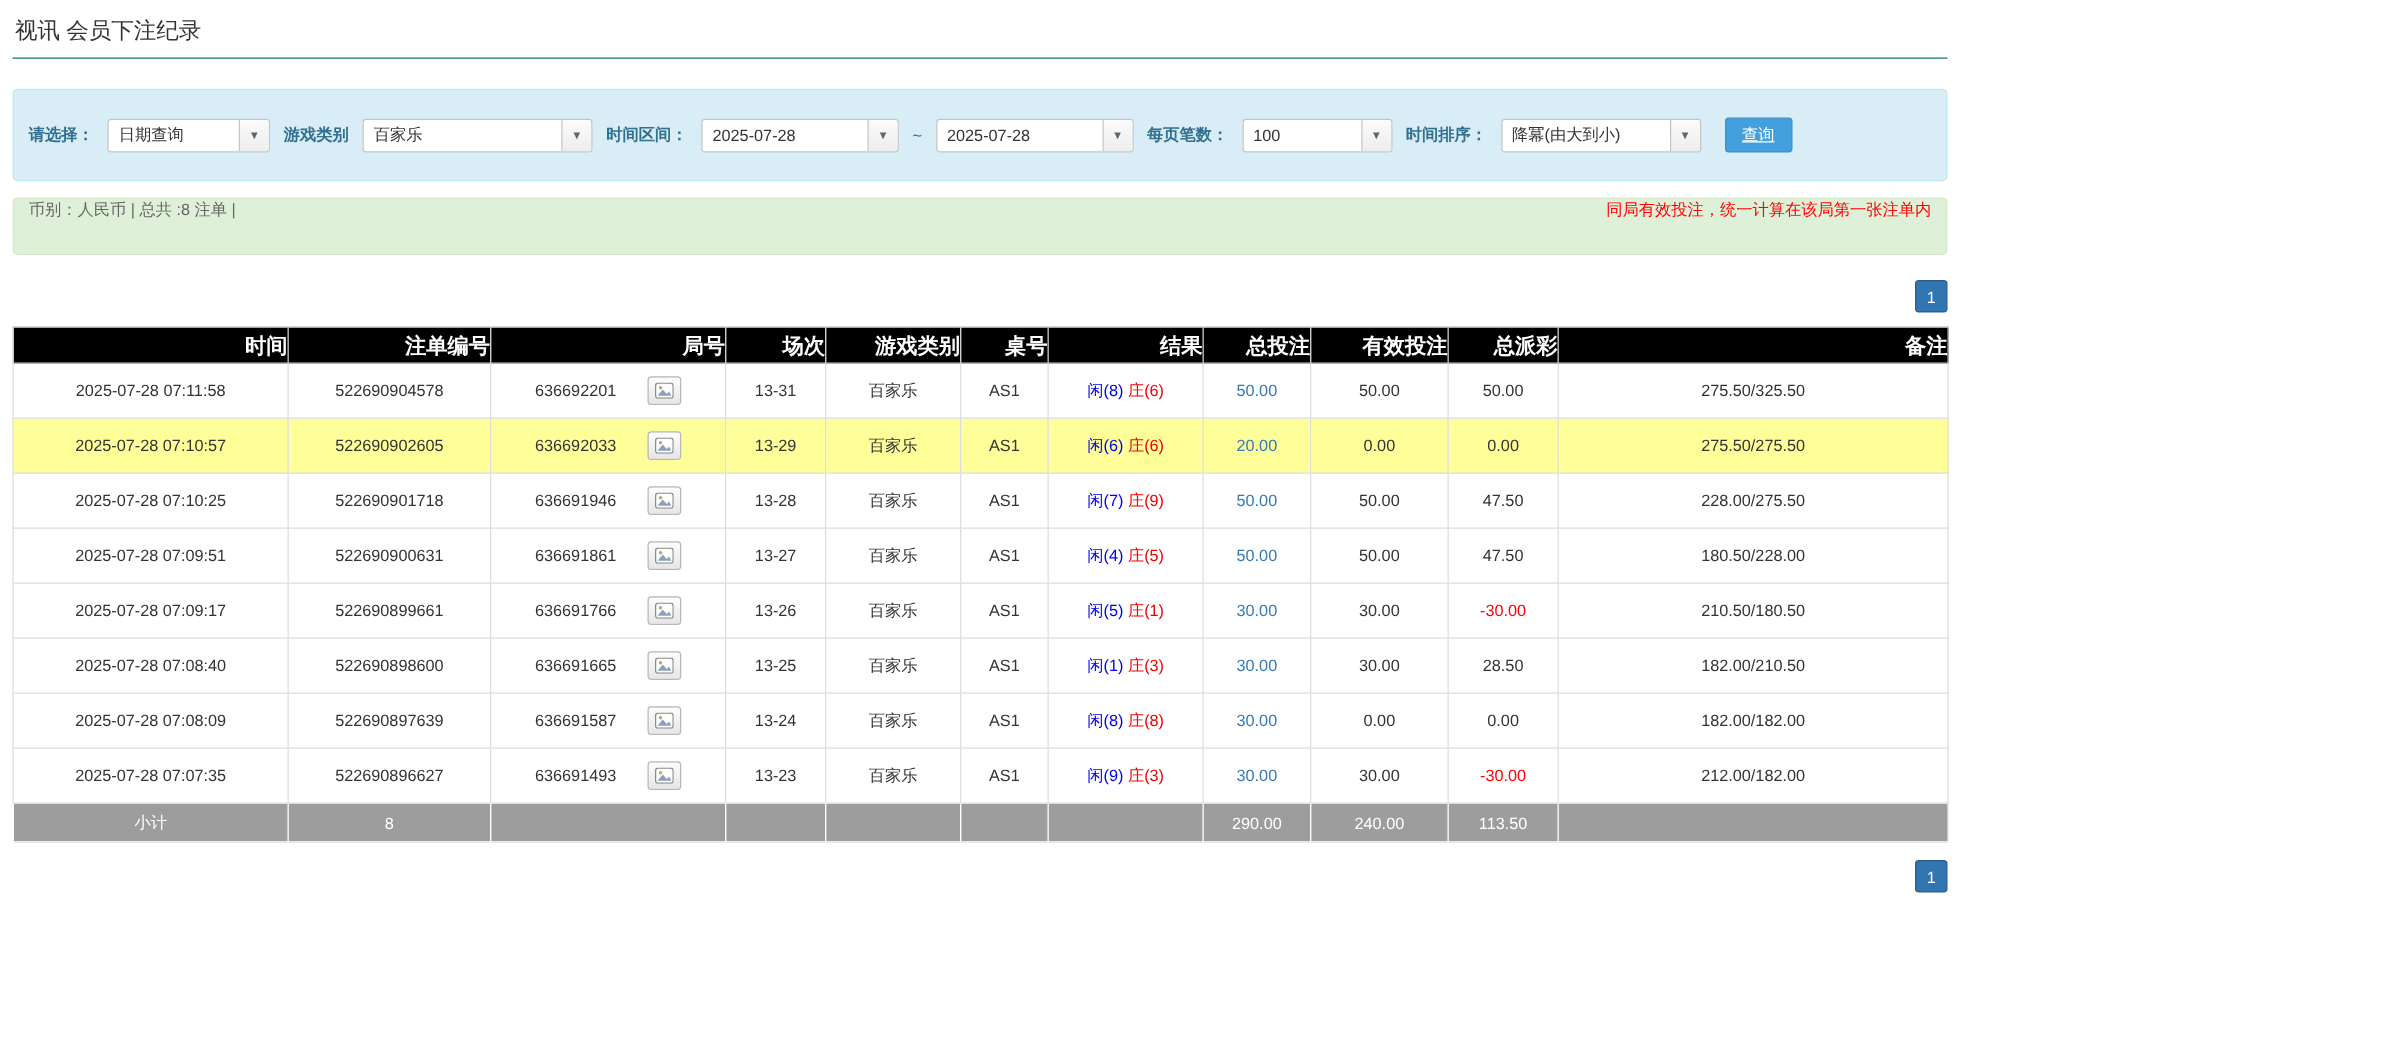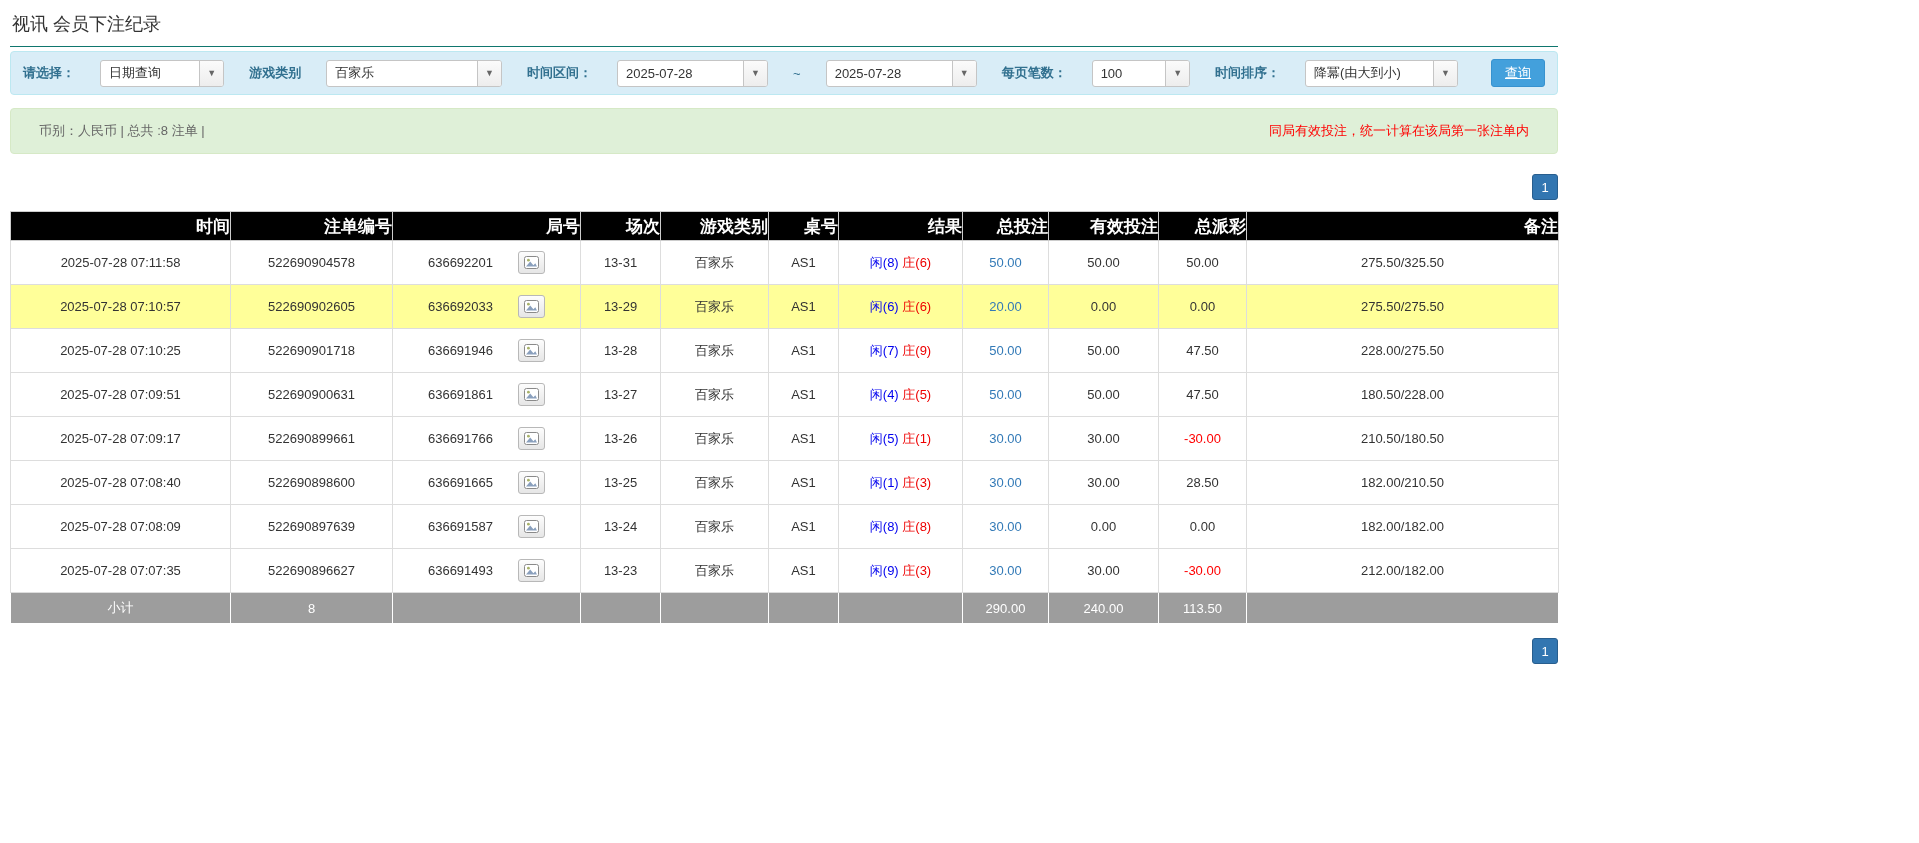--- a/index.html
+++ b/index.html
@@ -10,28 +10,28 @@
     color: #333;
     width: 1919px;
     min-height: 843px;
   }
   .page { width: 1548px; margin-left: 10px; padding-top: 10px; }
 
   .page-header { padding: 2px 2px 10px 2px; border-bottom: 1px solid #0f766e; }
   .page-title { font-size: 18px; font-weight: 500; color: #333; }
 
   .filter-bar {
-    margin-top: 4px;
+    margin-top: 24px;
     background: #d9edf7;
     border: 1px solid #bce8f1;
     border-radius: 4px;
-    padding: 7px 12px;
+    padding: 22px 12px;
     display: flex;
     align-items: center;
-    gap: 25px;
+    gap: 11px;
     white-space: nowrap;
   }
   .filter-label { color: #31708f; font-weight: bold; font-size: 13px; }
   .combo {
     background: #fff;
     border: 1px solid #c5c5c5;
     border-radius: 3px;
     height: 27px;
     display: inline-flex;
     align-items: center;
@@ -42,21 +42,21 @@
   .combo-arrow {
     width: 24px; align-self: stretch;
     border-left: 1px solid #c5c5c5;
     background: linear-gradient(#fbfbfb, #ededed);
     display: flex; align-items: center; justify-content: center;
     color: #666; font-size: 9px;
   }
   .w130 { width: 130px; justify-content: space-between; }
   .w184 { width: 184px; }
   .w158 { width: 158px; }
-  .w103 { width: 103px; }
+  .w103 { width: 120px; }
   .w160 { width: 160px; }
   .tilde { color: #31708f; }
   .search-btn {
     margin-left: 8px;
     background: #43a0dc;
     border: 1px solid #3792cf;
     color: #fff;
     font-size: 13px;
     height: 28px;
     padding: 0 13px;
@@ -64,24 +64,24 @@
     cursor: pointer;
     font-family: inherit;
     text-decoration: underline;
   }
 
   .summary-bar {
     margin-top: 13px;
     background: #dff0d8;
     border: 1px solid #d6e9c6;
     border-radius: 4px;
-    padding: 0 28px;
+    padding: 0 12px;
     height: 46px;
     display: flex;
-    align-items: center;
+    align-items: flex-start;
     justify-content: space-between;
     color: #666;
   }
   .summary-note { color: #ff0000; }
 
   .pagination { display: flex; justify-content: flex-end; }
   .pagination.top { margin-top: 20px; margin-bottom: 11px; }
   .pagination.bottom { margin-top: 14px; padding-bottom: 10px; }
   .page-btn {
     min-width: 26px; height: 26px;

